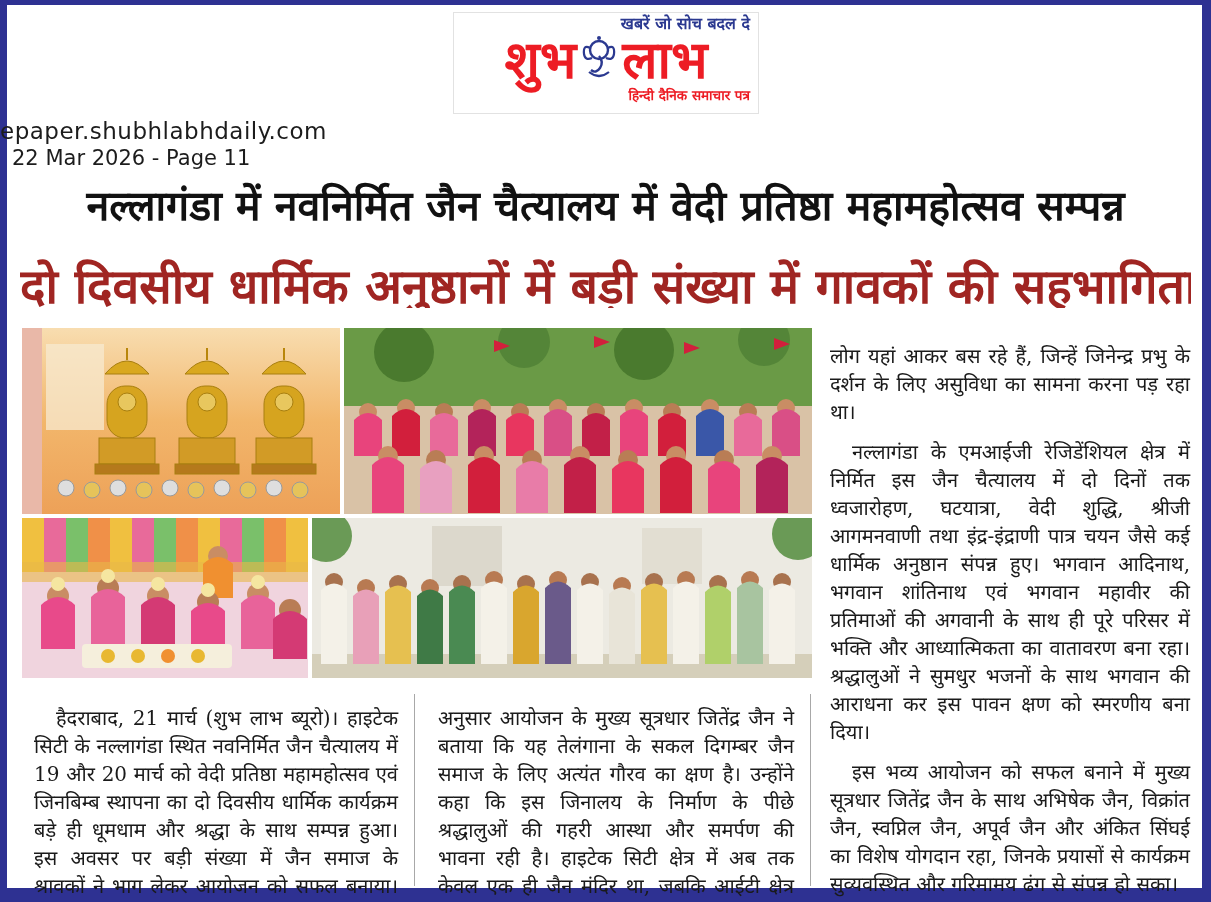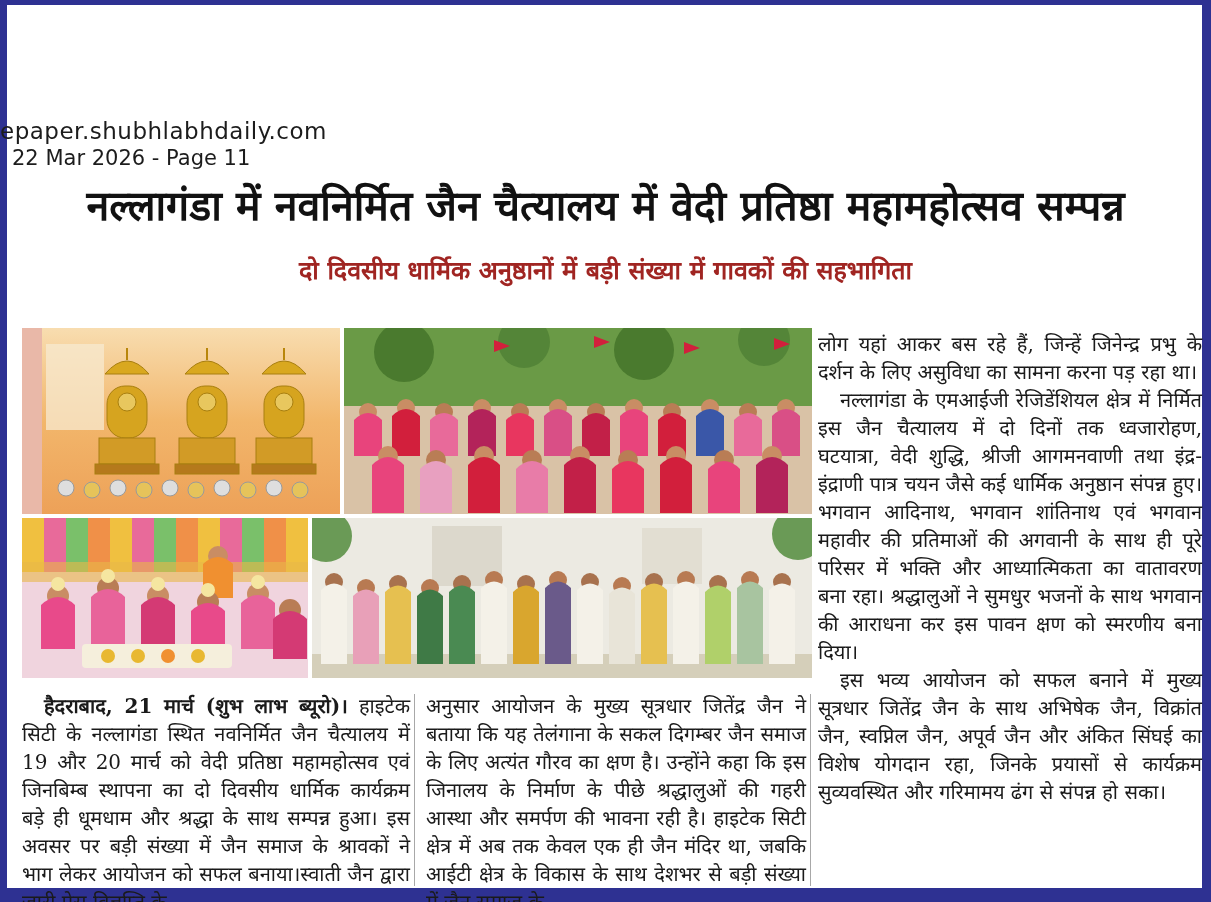--- a/index.html
+++ b/index.html
@@ -9,37 +9,55 @@
   
   .logobox{top:12px;left:453px;width:306px;height:102px;border:1px solid #e2e2e2;background:#fff;text-align:right;padding:2px 8px 0 8px;box-sizing:border-box;}
   .tagline{color:#2b3990;font-weight:bold;font-size:16px;line-height:18px;}
   .logorow{display:flex;align-items:center;justify-content:center;gap:4px;margin-top:0px;}
   .logoword{color:#ed1c24;font-size:52px;font-weight:bold;line-height:54px;font-family:"DejaVu Serif","Liberation Serif",serif;}
   .logosub{color:#ed1c24;font-size:13.5px;font-weight:bold;line-height:16px;}
   .url{top:118px;left:0;width:100%;font-size:23px;color:#1c1c1c;letter-spacing:0.5px;}
   .datepage{top:146px;left:12px;width:100%;text-align:left;font-size:21px;color:#1c1c1c;}
   
   .headline{top:176px;left:20px;width:1171px;height:62px;text-align:center;font-size:41px;font-weight:bold;color:#111;white-space:nowrap;overflow:hidden;font-family:"DejaVu Serif","Liberation Serif",serif;}
-  .subheadline{top:252px;left:20px;width:1171px;height:56px;text-align:center;font-size:25px;font-weight:600;color:#a02522;white-space:nowrap;overflow:hidden;}
+  .subheadline{top:252px;left:20px;width:1171px;height:56px;text-align:right;font-size:48px;font-weight:600;color:#a02522;white-space:nowrap;overflow:hidden;}
   
   .photo{overflow:hidden;background:#ddd;}
   .photo svg{display:block;width:100%;height:100%;}
   
   .coltext{font-size:20px;line-height:28px;text-align:justify;color:#1a1a1a;font-family:"DejaVu Serif","Liberation Serif",serif;}
-  .coltext p{margin:0;}
+  .coltext p{margin:12px;}
   .coltext p.ind{text-indent:22px;}
-  .lead{font-weight:bold;}
+  .lead{font-weight:normal;}
   .vrule{width:1px;background:#a8a8a8;}
 </style>
 </head>
 <body>
 
 <div class="page">
   <div class="paper"></div>
 
+  <div class="abs logobox">
+    <div class="tagline">खबरें जो सोच बदल दे</div>
+    <div class="logorow">
+      <span class="logoword">शुभ</span>
+      <span>
+        <svg width="38" height="48" viewBox="0 0 38 48">
+          <circle cx="19" cy="16" r="9" fill="none" stroke="#2b3990" stroke-width="2.4"></circle>
+          <path d="M10 14 Q3 10 4 20 Q5 27 12 24" fill="none" stroke="#2b3990" stroke-width="2.2"></path>
+          <path d="M28 14 Q35 10 34 20 Q33 27 26 24" fill="none" stroke="#2b3990" stroke-width="2.2"></path>
+          <path d="M19 22 Q24 28 20 34 Q16 40 11 36" fill="none" stroke="#2b3990" stroke-width="2.4"></path>
+          <path d="M9 38 Q19 46 29 38" fill="none" stroke="#2b3990" stroke-width="2.2"></path>
+          <circle cx="19" cy="4" r="2" fill="#2b3990"></circle>
+        </svg>
+      </span>
+      <span class="logoword">लाभ</span>
+    </div>
+    <div class="logosub">हिन्दी दैनिक समाचार पत्र</div>
+  </div>
   <div class="abs url">epaper.shubhlabhdaily.com</div>
   <div class="abs datepage">22 Mar 2026 - Page 11</div>
 
   <div class="abs headline">नल्लागंडा में नवनिर्मित जैन चैत्यालय में वेदी प्रतिष्ठा महामहोत्सव सम्पन्न</div>
   <div class="abs subheadline">दो दिवसीय धार्मिक अनुष्ठानों में बड़ी संख्या में गावकों की सहभागिता</div>
 
   <div class="abs photo" style="left:22px;top:328px;width:318px;height:186px;">
     <svg viewBox="0 0 318 186" preserveAspectRatio="none">
       <defs>
         <linearGradient id="gIdol" x1="0" y1="0" x2="0" y2="1">

